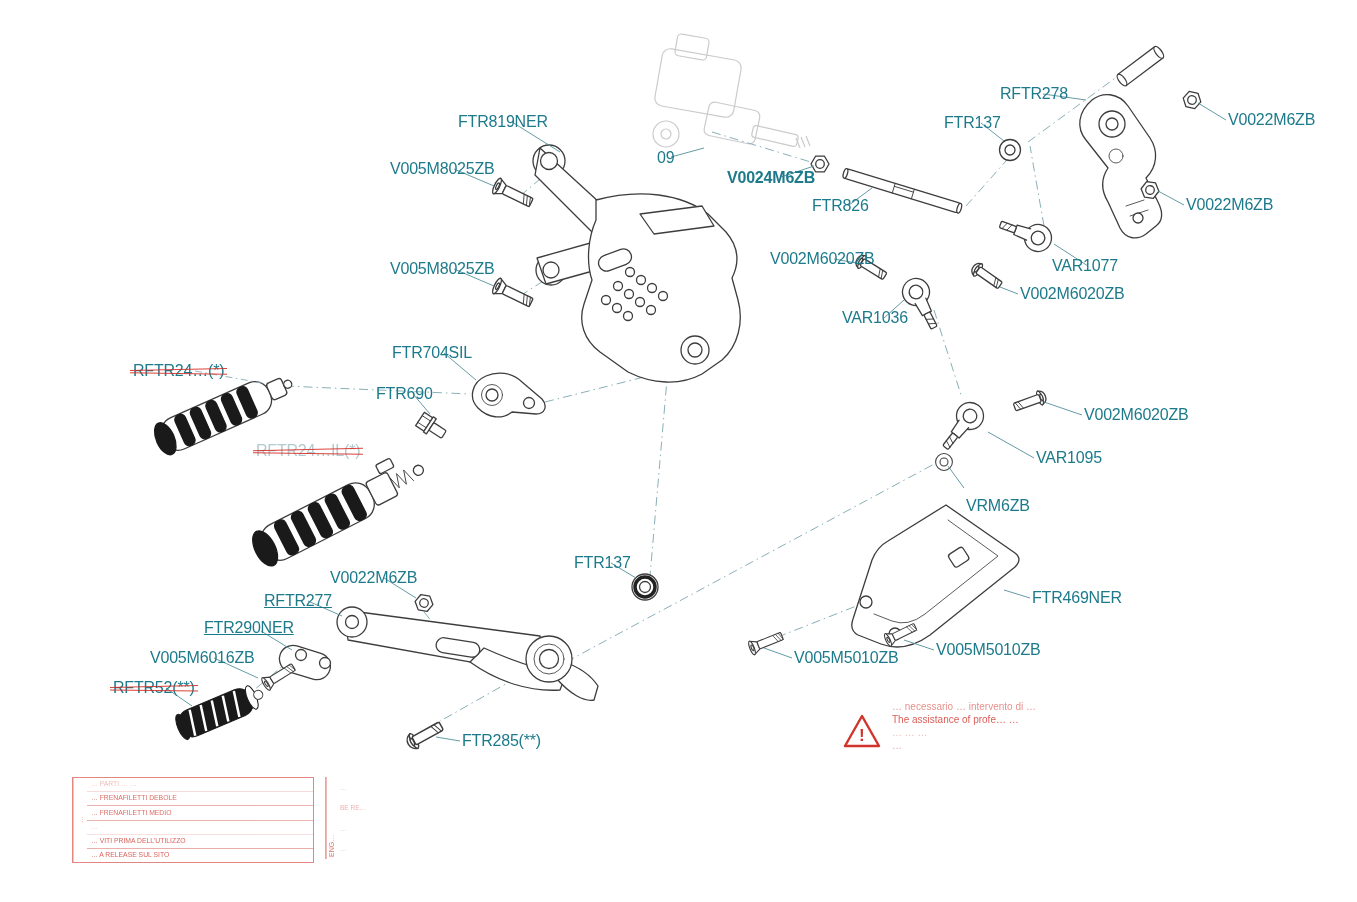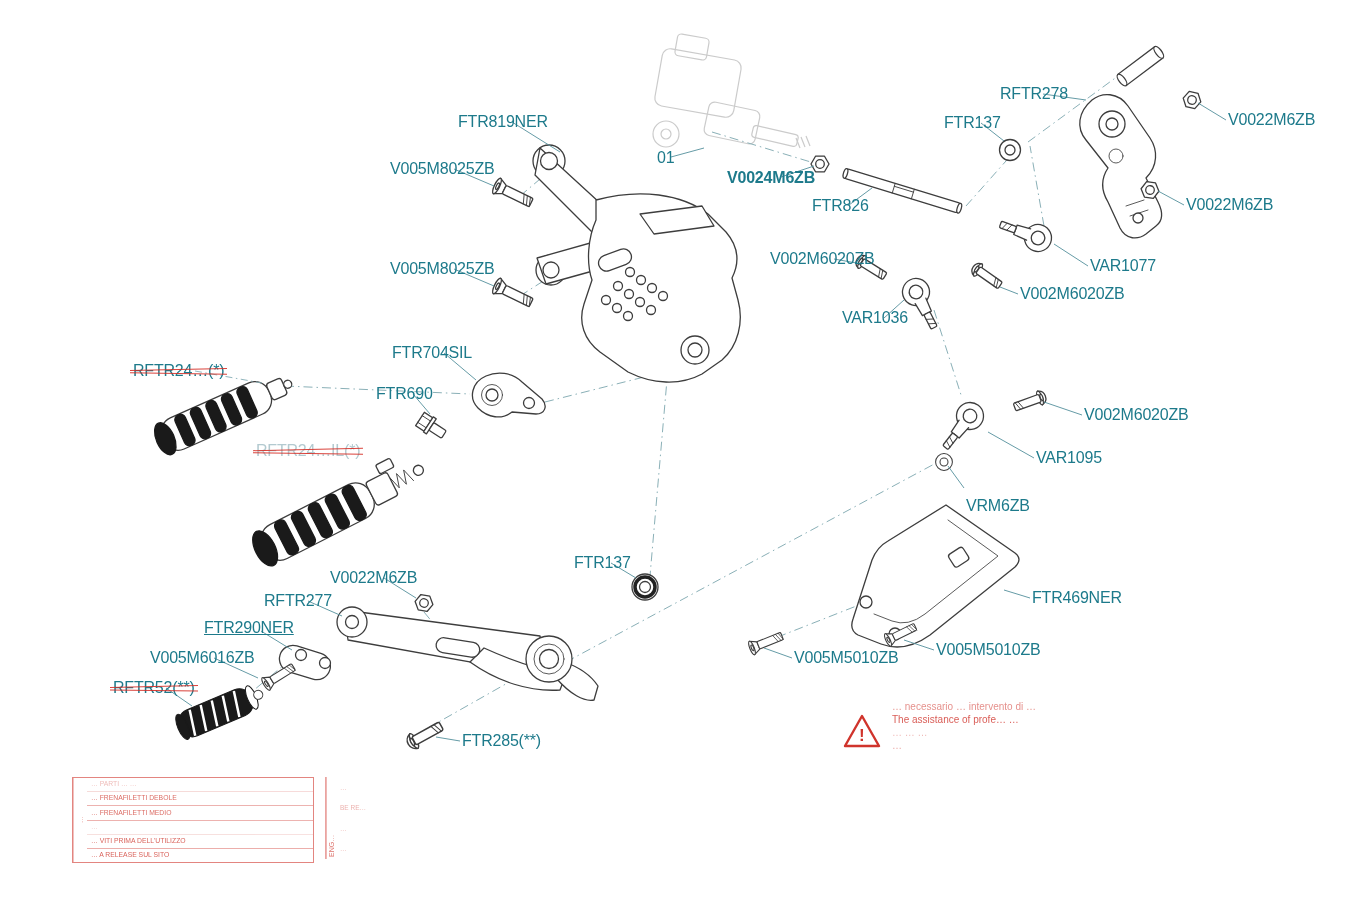--- a/index.html
+++ b/index.html
@@ -329,42 +329,42 @@
       <line x1="166" y1="688" x2="192" y2="706" class="leader"></line>
       <line x1="460" y1="741" x2="436" y2="737" class="leader"></line>
       <line x1="792" y1="658" x2="764" y2="648" class="leader"></line>
       <line x1="934" y1="650" x2="904" y2="640" class="leader"></line>
     </svg>
 
   <div id="labels">
       <div class="plabel" style="left: 458px; top: 116px;">FTR819NER</div>
       <div class="plabel" style="left: 390px; top: 163px;">V005M8025ZB</div>
       <div class="plabel" style="left: 390px; top: 263px;">V005M8025ZB</div>
-      <div class="plabel" style="left: 657px; top: 152px;">01</div>
+      <div class="plabel" style="left: 657px; top: 152px;">09</div>
       <div class="plabel" style="left: 727px; top: 172px; font-weight: bold;">V0024M6ZB</div>
       <div class="plabel" style="left: 812px; top: 200px;">FTR826</div>
       <div class="plabel" style="left: 944px; top: 117px;">FTR137</div>
       <div class="plabel" style="left: 1000px; top: 88px;">RFTR278</div>
       <div class="plabel" style="left: 1228px; top: 114px;">V0022M6ZB</div>
       <div class="plabel" style="left: 1186px; top: 199px;">V0022M6ZB</div>
       <div class="plabel" style="left: 770px; top: 253px;">V002M6020ZB</div>
       <div class="plabel" style="left: 1020px; top: 288px;">V002M6020ZB</div>
-      <div class="plabel" style="left: 1090px; top: 260px;">VAR1077</div>
+      <div class="plabel" style="left: 1052px; top: 260px;">VAR1077</div>
       <div class="plabel" style="left: 842px; top: 312px;">VAR1036</div>
       <div class="plabel" style="left: 1084px; top: 409px;">V002M6020ZB</div>
       <div class="plabel" style="left: 1036px; top: 452px;">VAR1095</div>
       <div class="plabel" style="left: 966px; top: 500px;">VRM6ZB</div>
       <div class="plabel" style="left: 1032px; top: 592px;">FTR469NER</div>
       <div class="plabel" style="left: 392px; top: 347px;">FTR704SIL</div>
       <div class="plabel" style="left: 376px; top: 388px;">FTR690</div>
       <div class="plabel struck" style="left: 133px; top: 365px;">RFTR24…(*)</div>
       <div class="plabel struck faint" style="left: 256px; top: 445px;">RFTR24…IL(*)</div>
       <div class="plabel" style="left: 574px; top: 557px;">FTR137</div>
       <div class="plabel" style="left: 330px; top: 572px;">V0022M6ZB</div>
-      <div class="plabel" style="left: 264px; top: 595px;">RFTR277</div>
+      <div class="plabel" style="left: 264px; top: 595px; text-decoration: underline;">RFTR277</div>
       <div class="plabel" style="left: 204px; top: 622px; text-decoration: underline;">FTR290NER</div>
       <div class="plabel" style="left: 150px; top: 652px;">V005M6016ZB</div>
       <div class="plabel struck" style="left: 113px; top: 682px;">RFTR52(**)</div>
       <div class="plabel" style="left: 462px; top: 735px;">FTR285(**)</div>
       <div class="plabel" style="left: 794px; top: 652px;">V005M5010ZB</div>
       <div class="plabel" style="left: 936px; top: 644px;">V005M5010ZB</div>
     </div>
 
   <div class="warn" style="left:842px;top:712px">
     <svg class="warn-tri" width="40" height="38" viewBox="0 0 40 38">

